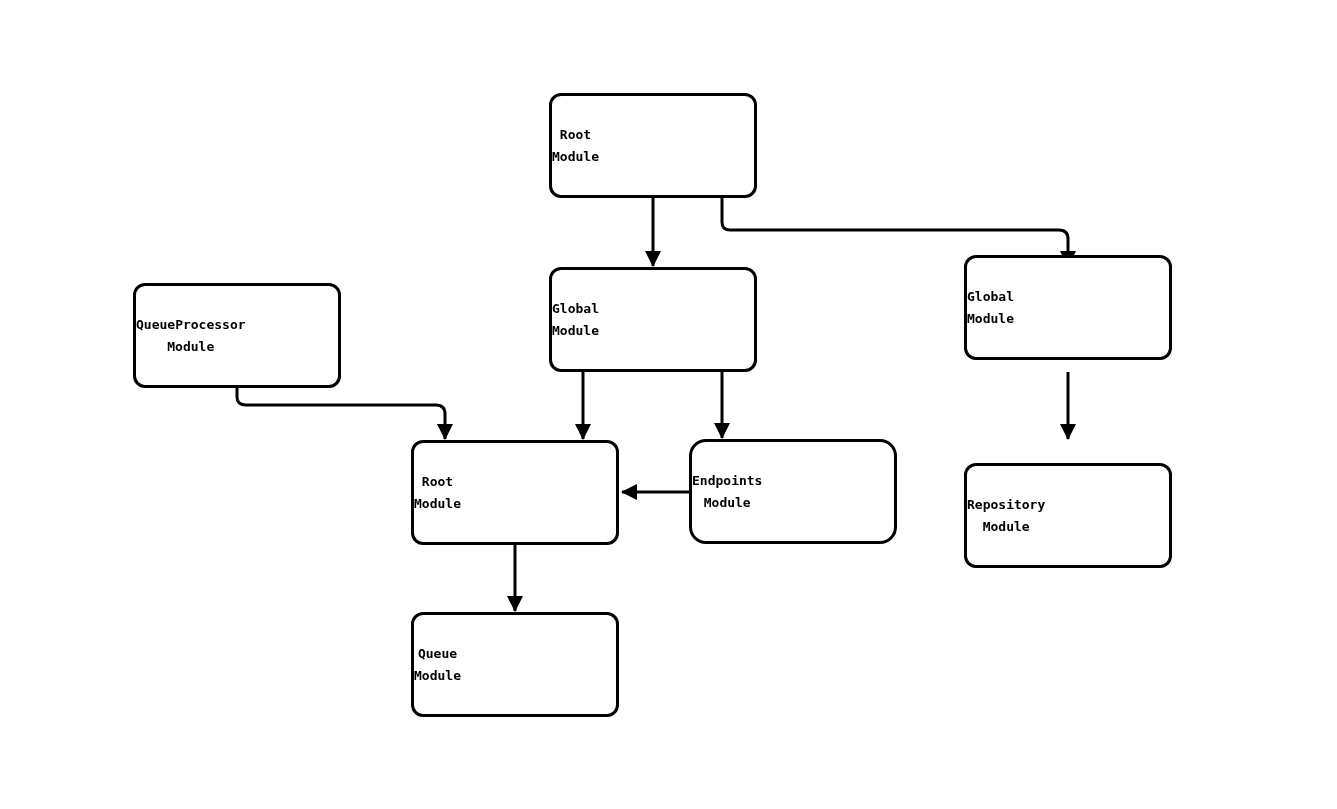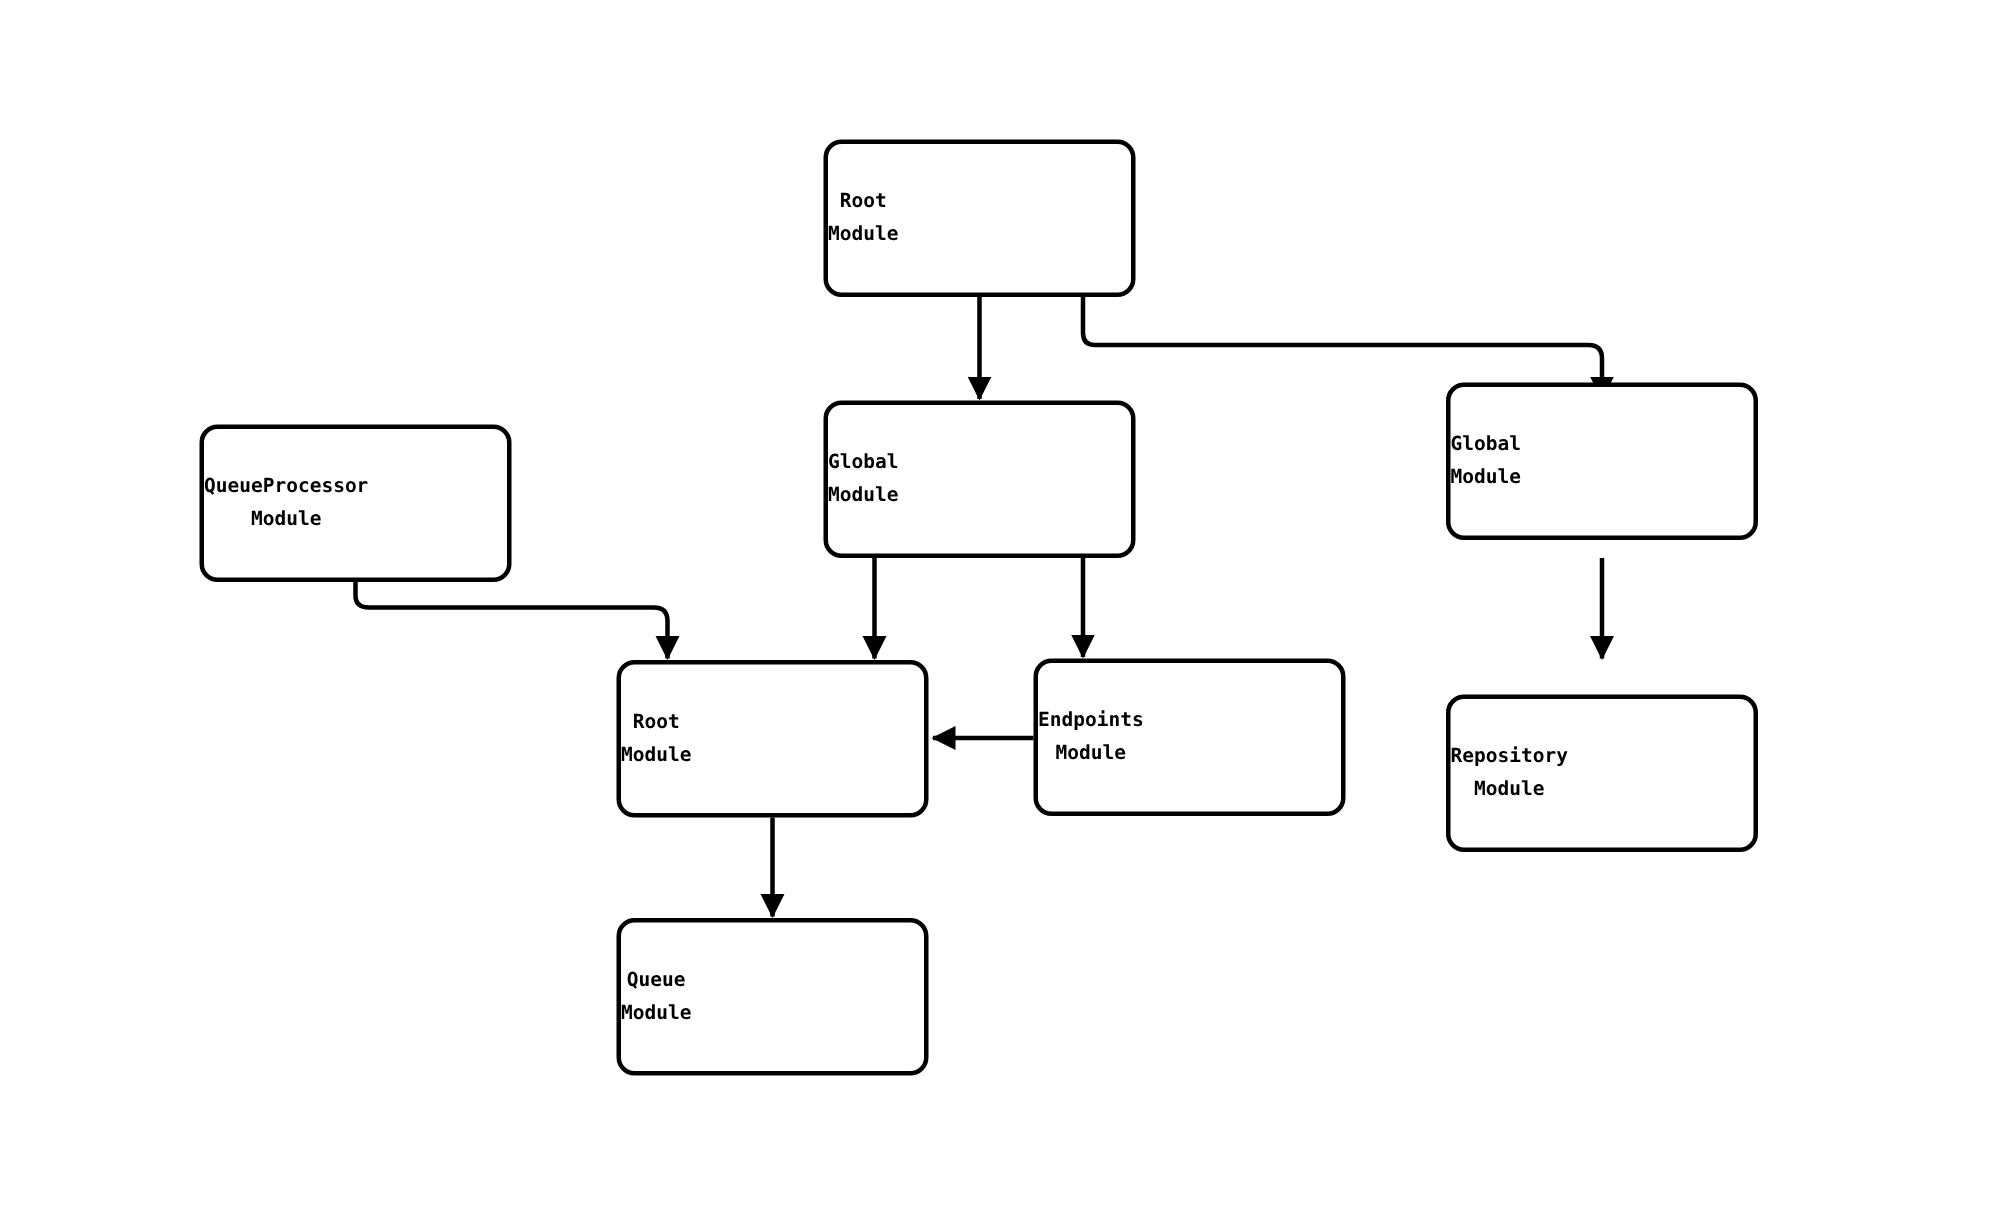--- a/index.html
+++ b/index.html
@@ -38,21 +38,21 @@
     color: #000000;
   }
   .node .label {
     white-space: pre-line;
   }
   .node-root          { left: 549px; top: 93px;  }
   .node-queueprocessor{ left: 133px; top: 283px; }
   .node-server        { left: 549px; top: 267px; }
   .node-global        { left: 964px; top: 255px; }
   .node-core          { left: 411px; top: 440px; }
-  .node-endpoints     { left: 689px; top: 439px; }
+  .node-endpoints     { left: 689px; top: 439px; border-radius: 17px; }
   .node-repository    { left: 964px; top: 463px; }
   .node-queue         { left: 411px; top: 612px; }
 </style>
 </head>
 <body>
 
 <div class="canvas">
 
   <svg class="edges" width="1337" height="809" viewBox="0 0 1337 809">
     <defs>

